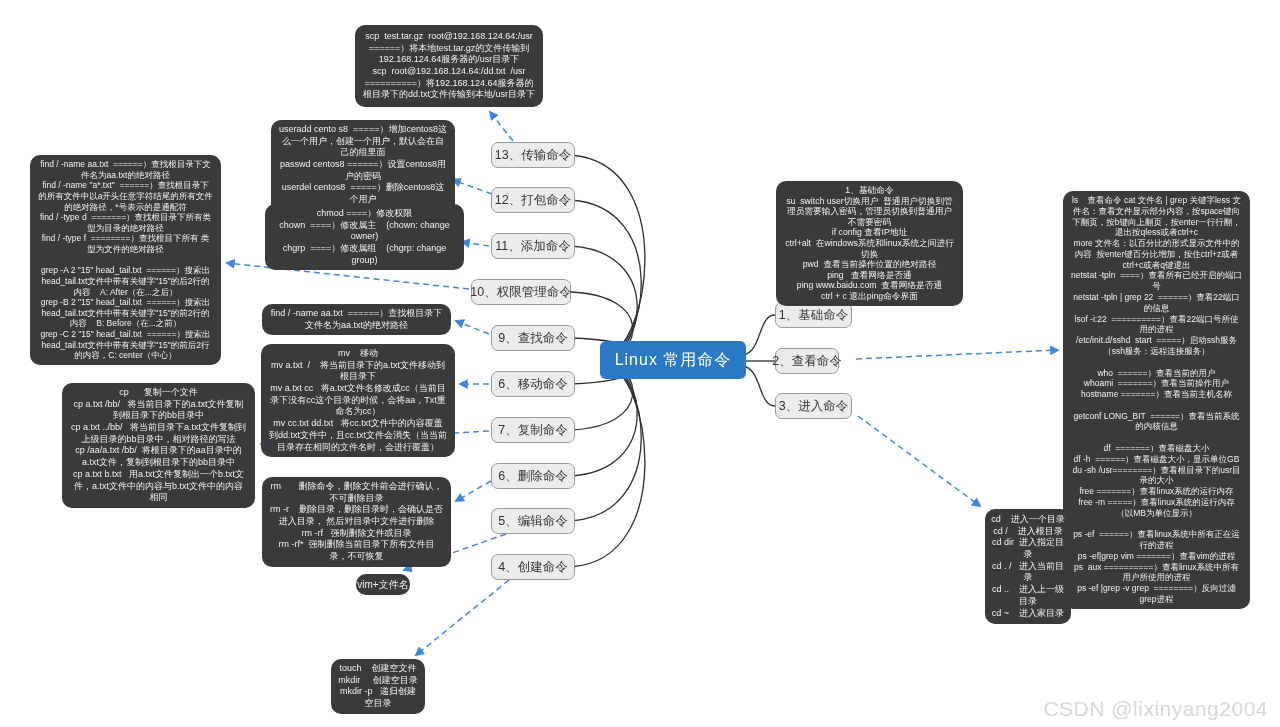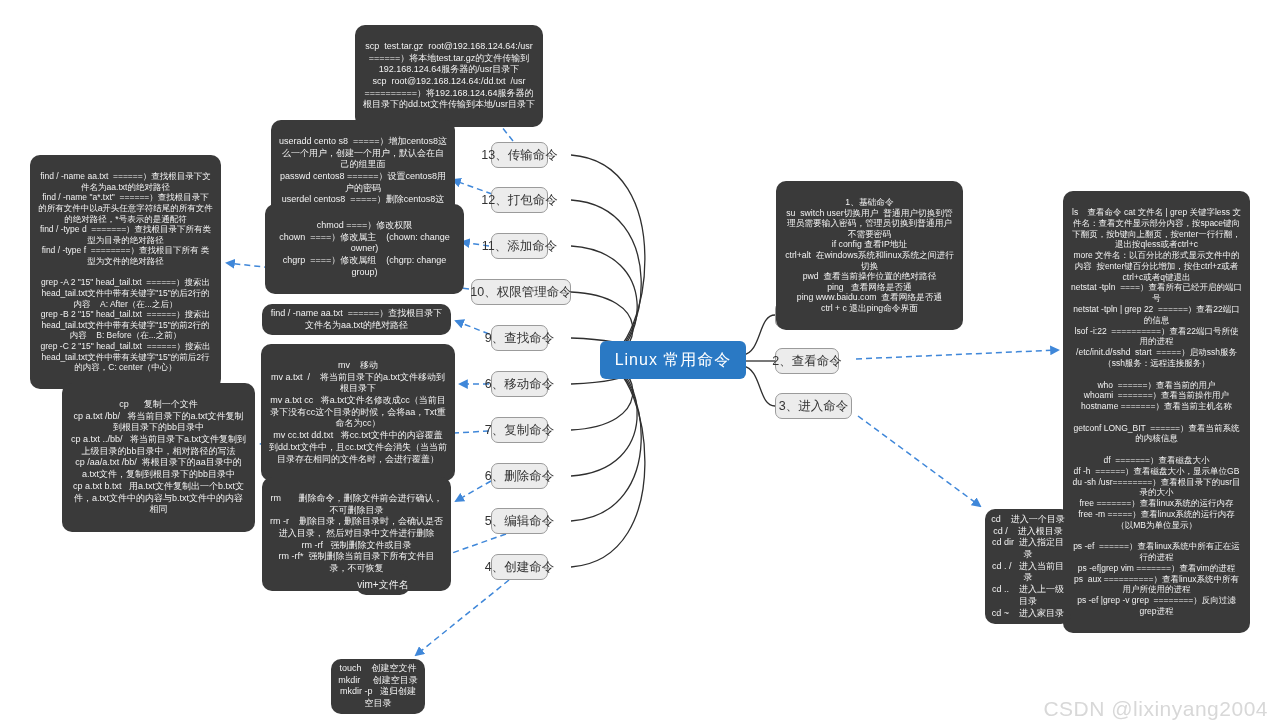--- a/index.html
+++ b/index.html
@@ -11,29 +11,29 @@
   .curve{fill:none;stroke:#2f2f2f;stroke-width:1.3px;}
   .dash{fill:none;stroke:#3f87d9;stroke-width:1.5px;stroke-dasharray:6 4;}
 
   .center-node{
     position:absolute;left:600px;top:341px;width:146px;height:38px;
     background:#2a79c4;border-radius:6px;color:#ffffff;
     display:flex;align-items:center;justify-content:center;
     font-size:16px;letter-spacing:1px;box-sizing:border-box;
   }
   .branch{
-    position:absolute;height:26px;width:57px;background:#ececec;
+    position:absolute;height:26px;width:84px;background:#ececec;
     border:1px solid #9b9b9b;border-radius:7px;color:#333333;
     display:flex;align-items:center;justify-content:center;
     font-size:12.5px;box-sizing:border-box;white-space:nowrap;
   }
   .note{
     position:absolute;background:#3a3a3a;border-radius:10px;color:#f2f2f2;
     font-size:9px;line-height:1.3;text-align:center;
-    padding:16px 8px;box-sizing:border-box;white-space:pre-wrap;
+    padding:4px 8px;box-sizing:border-box;white-space:pre-wrap;
     display:flex;align-items:center;justify-content:center;flex-direction:column;
   }
   .note-scp{left:355px;top:25px;width:188px;min-height:82px;}
   .note-useradd{left:271px;top:120px;width:184px;min-height:57px;}
   .note-chmod{left:257px;top:204px;width:199px;min-height:46px;margin-left:8px;}
   .note-findgrep{left:30px;top:155px;width:191px;min-height:190px;font-size:8.5px;line-height:1.25;}
   .note-find{left:262px;top:304px;width:189px;min-height:28px;padding:4px 8px;}
   .note-mv{left:261px;top:344px;width:194px;min-height:77px;}
   .note-cp{left:62px;top:383px;width:193px;min-height:87px;}
   .note-rm{left:262px;top:477px;width:189px;min-height:69px;}

